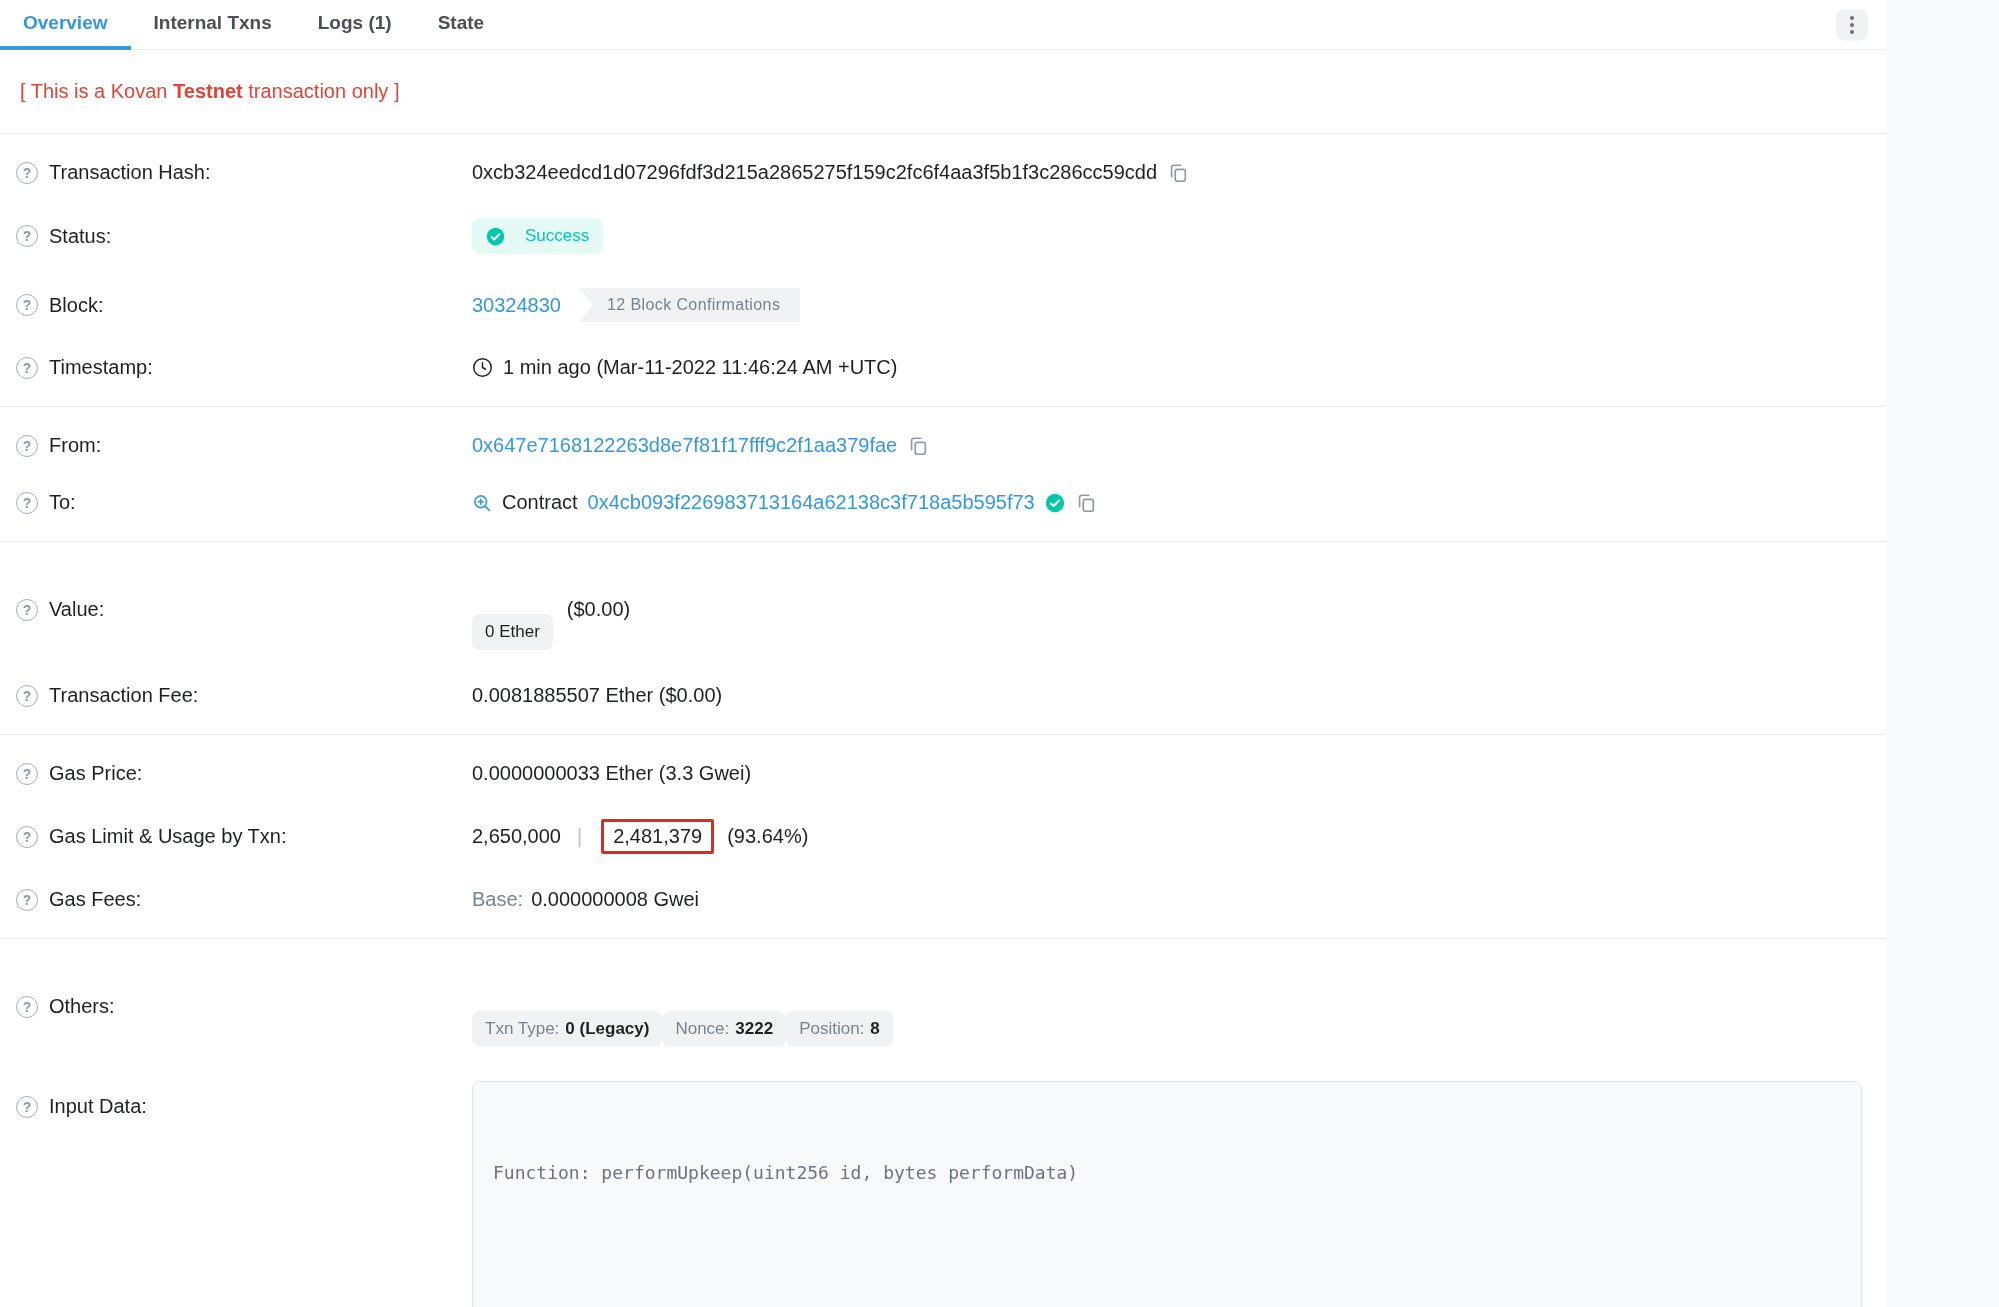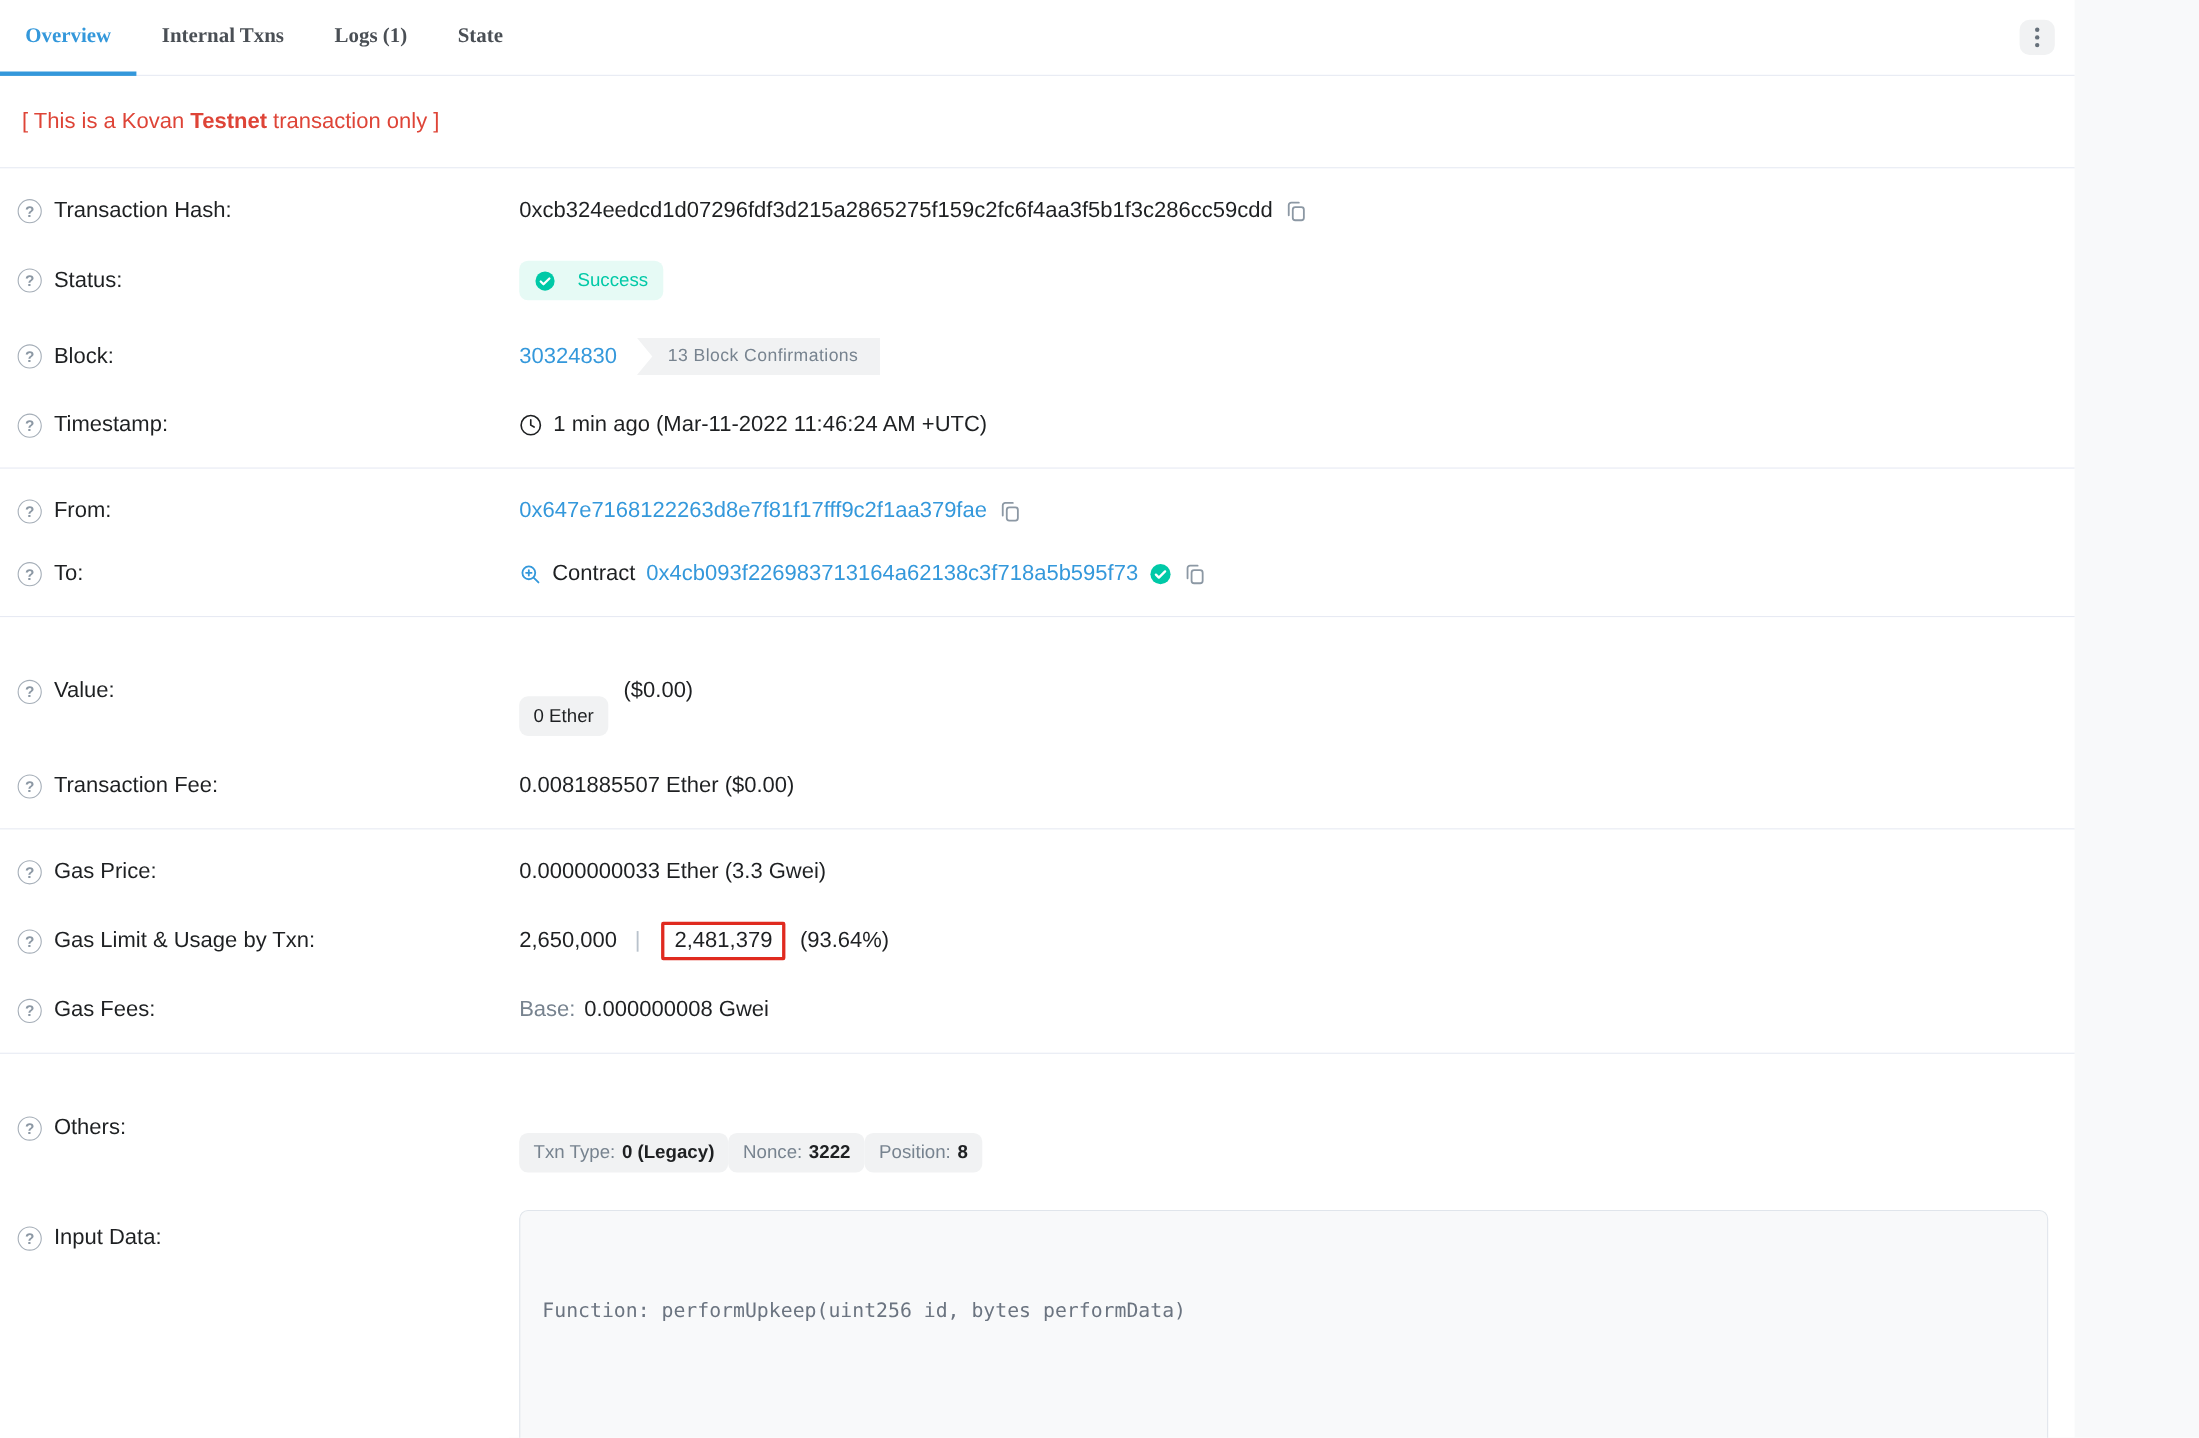--- a/index.html
+++ b/index.html
@@ -19,24 +19,23 @@
     background:#f8f9fa;
     font-family:"Liberation Sans", sans-serif;
     color:var(--text-dark);
     font-size:20px;
   }
   .card{
     width:1886px;height:1307px;background:#ffffff;position:relative;
   }
   
   .tabbar{
-    display:flex;align-items:stretch;height:69px;
+    display:flex;align-items:stretch;height:50px;
     border-bottom:1px solid var(--divider);
     padding-right:18px;
-    font-family:Liberation Serif, serif;
   }
   .tab{
     display:flex;align-items:center;
     padding:0 23px;margin-bottom:-1px;
     font-size:19px;font-weight:700;color:#4a4f55;
     border-bottom:4px solid transparent;
     cursor:pointer;text-decoration:none;
   }
   .tab.active{color:var(--accent-blue);border-bottom-color:var(--accent-blue);}
   .kebab-btn{
@@ -162,21 +161,21 @@
       </div>
     </div>
 
     <div class="row">
       <div class="row-label">
         <span class="help">?</span>
         <span>Block:</span>
       </div>
       <div class="row-value">
         <a class="link">30324830</a>
-        <span class="conf-badge">13 Block Confirmations</span>
+        <span class="conf-badge">12 Block Confirmations</span>
       </div>
     </div>
 
     <div class="row">
       <div class="row-label">
         <span class="help">?</span>
         <span>Timestamp:</span>
       </div>
       <div class="row-value">
         <svg width="21" height="21" viewBox="0 0 24 24" fill="none" stroke="#1e2022" stroke-width="1.7" stroke-linecap="round">

